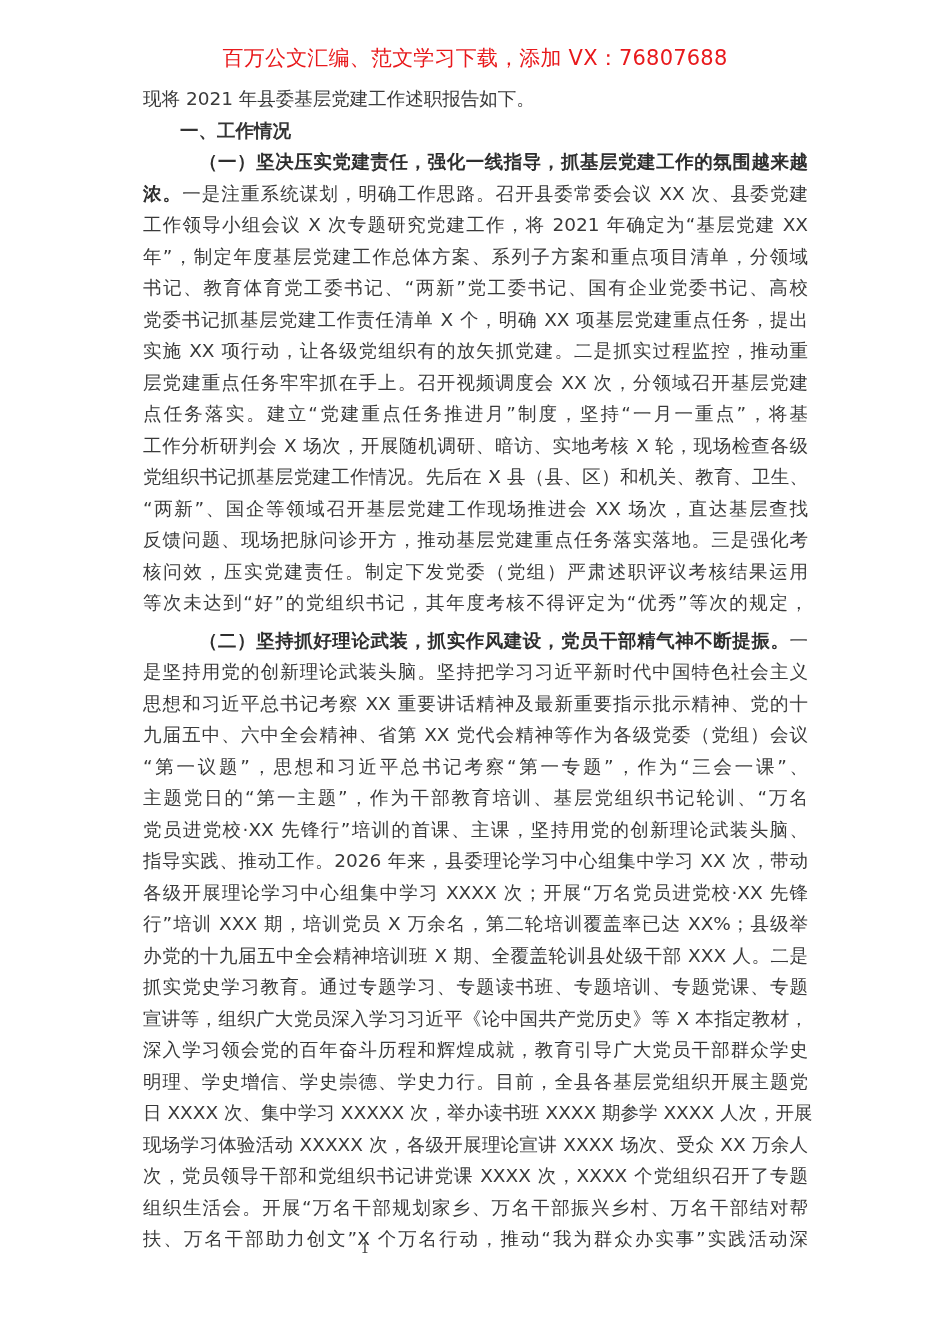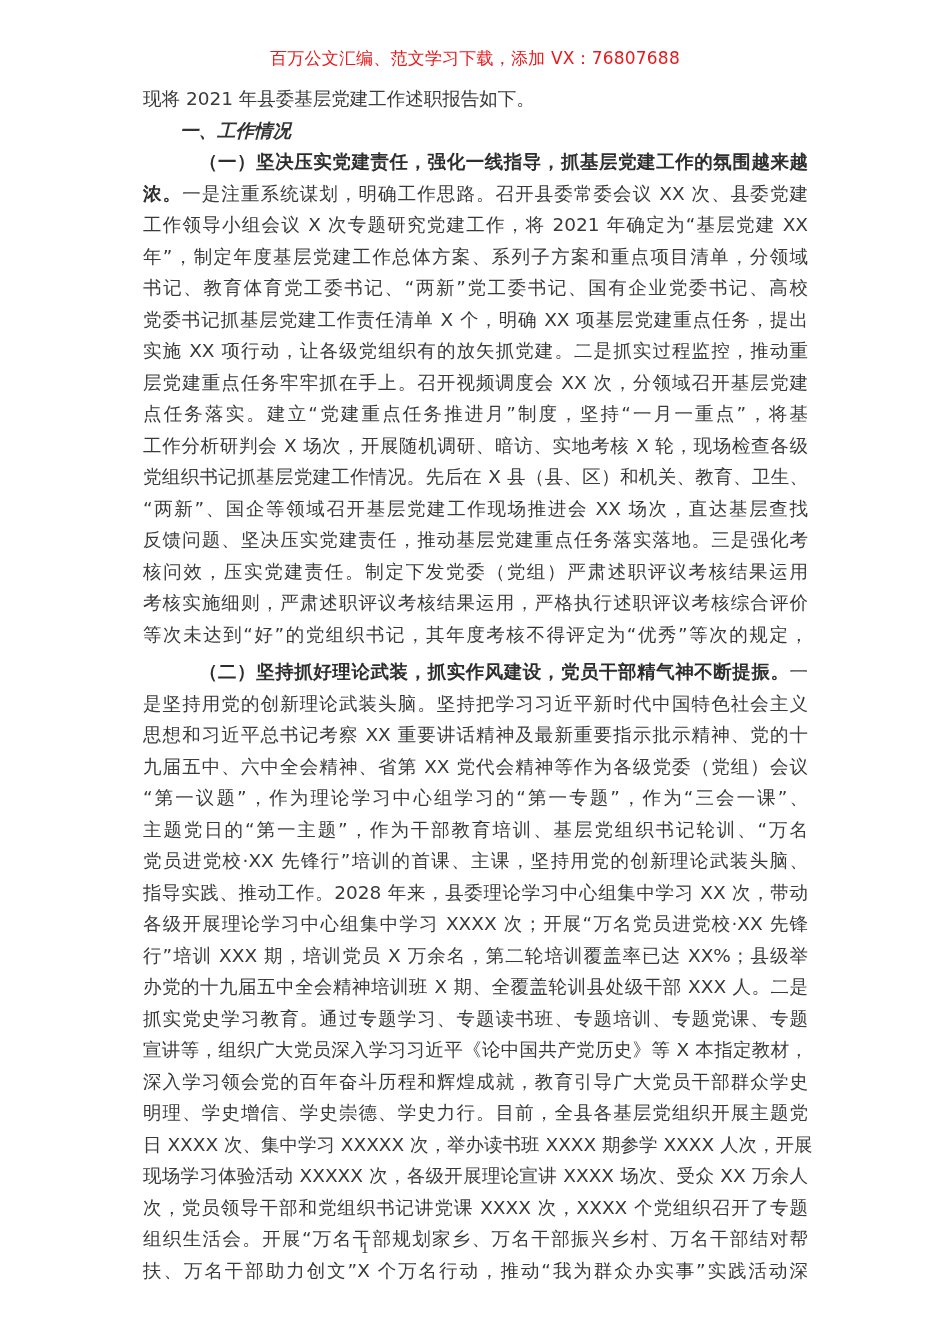--- a/index.html
+++ b/index.html
@@ -1,32 +1,32 @@
 <!DOCTYPE html>
 <html><head>
   <meta charset="utf-8">
   <style>
     html, body { margin: 0; padding: 0; background: #ffffff; }
     body { width: 950px; height: 1344px; position: relative; overflow: hidden; }
     .page { position: absolute; left: 0; top: 0; width: 950px; height: 1344px; background: #fff; }
     .header {
       position: absolute; left: 0; width: 950px; top: 44px; text-align: center;
-      color: #e8191c; font-family: "DejaVu Sans", sans-serif; font-size: 17px; line-height: 28px;
+      color: #e8191c; font-family: "DejaVu Sans", sans-serif; font-size: 21px; line-height: 28px;
       letter-spacing: 0.2px;
     }
     .body-text {
       position: absolute; left: 143px; width: 665px; top: 83px;
       color: #3a3a3a; font-family: "DejaVu Sans", sans-serif; font-size: 18.5px;
     }
     .line {
       height: 31.5px; line-height: 31.5px; white-space: nowrap; overflow: visible;
       text-align: justify; text-align-last: justify;
     }
     .line.last { text-align-last: left; }
-    .indent { padding-left: 37px; font-style: italic; }
+    .indent { padding-left: 37px; }
     .indent2 { padding-left: 56px; }
     .heading { font-weight: bold; color: #333; }
     .bold { font-weight: bold; color: #2e2e2e; }
     .gap { height: 6px; }
     .page-number {
       position: absolute; left: 0; width: 730px; top: 1240px; text-align: center;
       font-family: "DejaVu Serif", serif; font-size: 14px; color: #444;
     }
   </style>
 </head>
@@ -48,37 +48,36 @@
       <div class="line">工作领导小组会议 X 次专题研究党建工作，将 2021 年确定为“基层党建 XX</div>
       <div class="line">年”，制定年度基层党建工作总体方案、系列子方案和重点项目清单，分领域</div>
       <div class="line">书记、教育体育党工委书记、“两新”党工委书记、国有企业党委书记、高校</div>
       <div class="line">党委书记抓基层党建工作责任清单 X 个，明确 XX 项基层党建重点任务，提出</div>
       <div class="line">实施 XX 项行动，让各级党组织有的放矢抓党建。二是抓实过程监控，推动重</div>
       <div class="line">层党建重点任务牢牢抓在手上。召开视频调度会 XX 次，分领域召开基层党建</div>
       <div class="line">点任务落实。建立“党建重点任务推进月”制度，坚持“一月一重点”，将基</div>
       <div class="line">工作分析研判会 X 场次，开展随机调研、暗访、实地考核 X 轮，现场检查各级</div>
       <div class="line">党组织书记抓基层党建工作情况。先后在 X 县（县、区）和机关、教育、卫生、</div>
       <div class="line">“两新”、国企等领域召开基层党建工作现场推进会 XX 场次，直达基层查找</div>
-      <div class="line">反馈问题、坚决压实党建责任，推动基层党建重点任务落实落地。三是强化考</div>
+      <div class="line">反馈问题、现场把脉问诊开方，推动基层党建重点任务落实落地。三是强化考</div>
       <div class="line">核问效，压实党建责任。制定下发党委（党组）严肃述职评议考核结果运用</div>
-      <div class="line">考核实施细则，严肃述职评议考核结果运用，严格执行述职评议考核综合评价</div>
       <div class="line">等次未达到“好”的党组织书记，其年度考核不得评定为“优秀”等次的规定，</div>
     </div>
 
     <div class="gap"></div>
 
     <div>
       <div class="line indent2"><span class="bold">（二）坚持抓好理论武装，抓实作风建设，党员干部精气神不断提振。</span><span>一</span></div>
       <div class="line">是坚持用党的创新理论武装头脑。坚持把学习习近平新时代中国特色社会主义</div>
       <div class="line">思想和习近平总书记考察 XX 重要讲话精神及最新重要指示批示精神、党的十</div>
       <div class="line">九届五中、六中全会精神、省第 XX 党代会精神等作为各级党委（党组）会议</div>
-      <div class="line">“第一议题”，作为理论学习中心组学习的“第一专题”，作为“三会一课”、</div>
+      <div class="line">“第一议题”，思想和习近平总书记考察“第一专题”，作为“三会一课”、</div>
       <div class="line">主题党日的“第一主题”，作为干部教育培训、基层党组织书记轮训、“万名</div>
       <div class="line">党员进党校·XX 先锋行”培训的首课、主课，坚持用党的创新理论武装头脑、</div>
-      <div class="line">指导实践、推动工作。2028 年来，县委理论学习中心组集中学习 XX 次，带动</div>
+      <div class="line">指导实践、推动工作。2026 年来，县委理论学习中心组集中学习 XX 次，带动</div>
       <div class="line">各级开展理论学习中心组集中学习 XXXX 次；开展“万名党员进党校·XX 先锋</div>
       <div class="line">行”培训 XXX 期，培训党员 X 万余名，第二轮培训覆盖率已达 XX%；县级举</div>
       <div class="line">办党的十九届五中全会精神培训班 X 期、全覆盖轮训县处级干部 XXX 人。二是</div>
       <div class="line">抓实党史学习教育。通过专题学习、专题读书班、专题培训、专题党课、专题</div>
       <div class="line">宣讲等，组织广大党员深入学习习近平《论中国共产党历史》等 X 本指定教材，</div>
       <div class="line">深入学习领会党的百年奋斗历程和辉煌成就，教育引导广大党员干部群众学史</div>
       <div class="line">明理、学史增信、学史崇德、学史力行。目前，全县各基层党组织开展主题党</div>
       <div class="line">日 XXXX 次、集中学习 XXXXX 次，举办读书班 XXXX 期参学 XXXX 人次，开展</div>
       <div class="line">现场学习体验活动 XXXXX 次，各级开展理论宣讲 XXXX 场次、受众 XX 万余人</div>
       <div class="line">次，党员领导干部和党组织书记讲党课 XXXX 次，XXXX 个党组织召开了专题</div>

